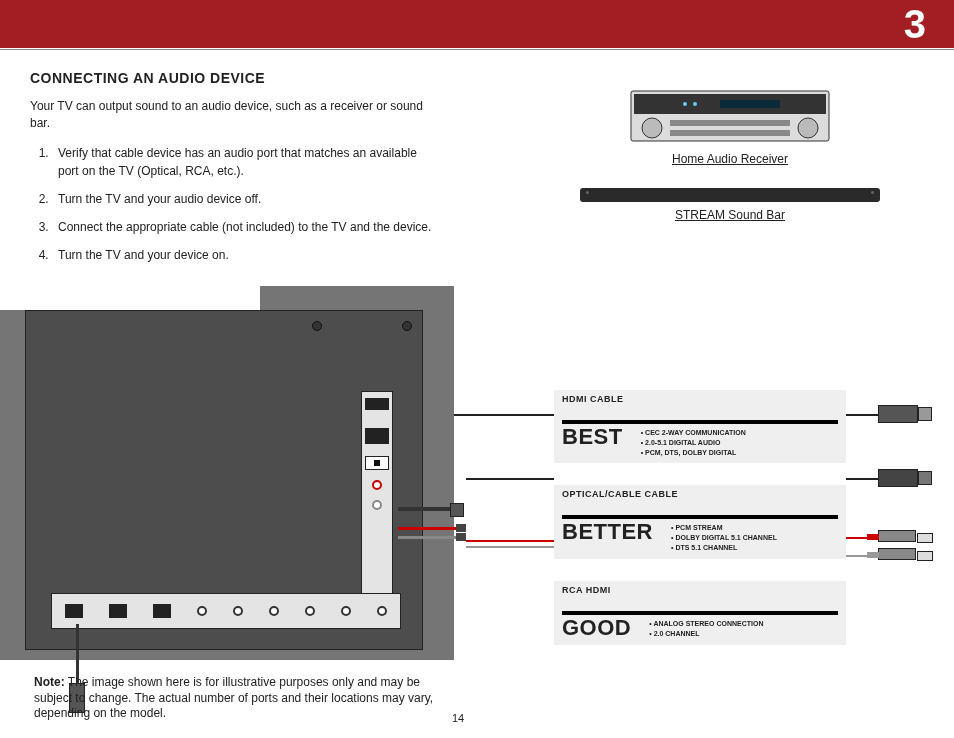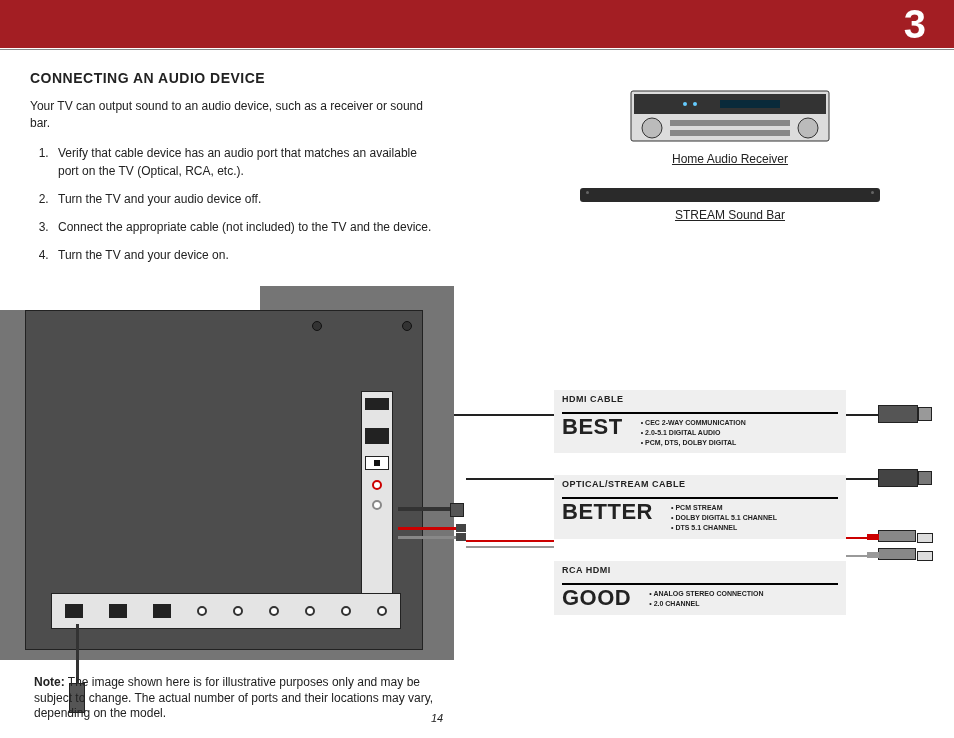--- a/index.html
+++ b/index.html
@@ -146,22 +146,22 @@
   .cable-box {
     background: #efefef;
     padding: 4px 8px 6px;
     margin-bottom: 22px;
     position: relative;
   }
   .cable-header {
     font-size: 9px;
     font-weight: 700;
     letter-spacing: 0.5px;
-    border-bottom: 2px solid #000000;
-    padding-bottom: 8px;
+    border-bottom: 4px solid #000000;
+    padding-bottom: 16px;
   }
   .cable-row { display:flex; align-items:flex-start; gap:18px; margin-top:2px; }
   .cable-rank {
     font-size: 22px;
     font-weight: 700;
     letter-spacing: 0.5px;
     line-height: 1;
   }
   .cable-feats {
     font-size: 7px;
@@ -208,23 +208,22 @@
   .note {
     position:absolute;
     left:34px; bottom:16px;
     font-size:12px;
     line-height:1.3;
     width:400px;
   }
   .note b { font-weight:700; }
   .page-num {
     position:absolute;
-    left:431px; bottom:14px;
+    left:452px; bottom:14px;
     font-size:11px;
-    font-style:italic;
   }
 </style>
 </head>
 <body>
 
 <div class="top-bar">
   <div class="chapter-num">3</div>
 </div>
 <div class="divider"></div>
 
@@ -299,21 +298,21 @@
     <div class="cable-row">
       <div class="cable-rank">BEST</div>
       <div class="cable-feats">
         <span>CEC 2-WAY COMMUNICATION</span>
         <span>2.0-5.1 DIGITAL AUDIO</span>
         <span>PCM, DTS, DOLBY DIGITAL</span>
       </div>
     </div>
   </div>
   <div class="cable-box">
-    <div class="cable-header">OPTICAL/STREAM CABLE</div>
+    <div class="cable-header">OPTICAL/CABLE CABLE</div>
     <div class="cable-row">
       <div class="cable-rank">BETTER</div>
       <div class="cable-feats">
         <span>PCM STREAM</span>
         <span>DOLBY DIGITAL 5.1 CHANNEL</span>
         <span>DTS 5.1 CHANNEL</span>
       </div>
     </div>
   </div>
   <div class="cable-box">

